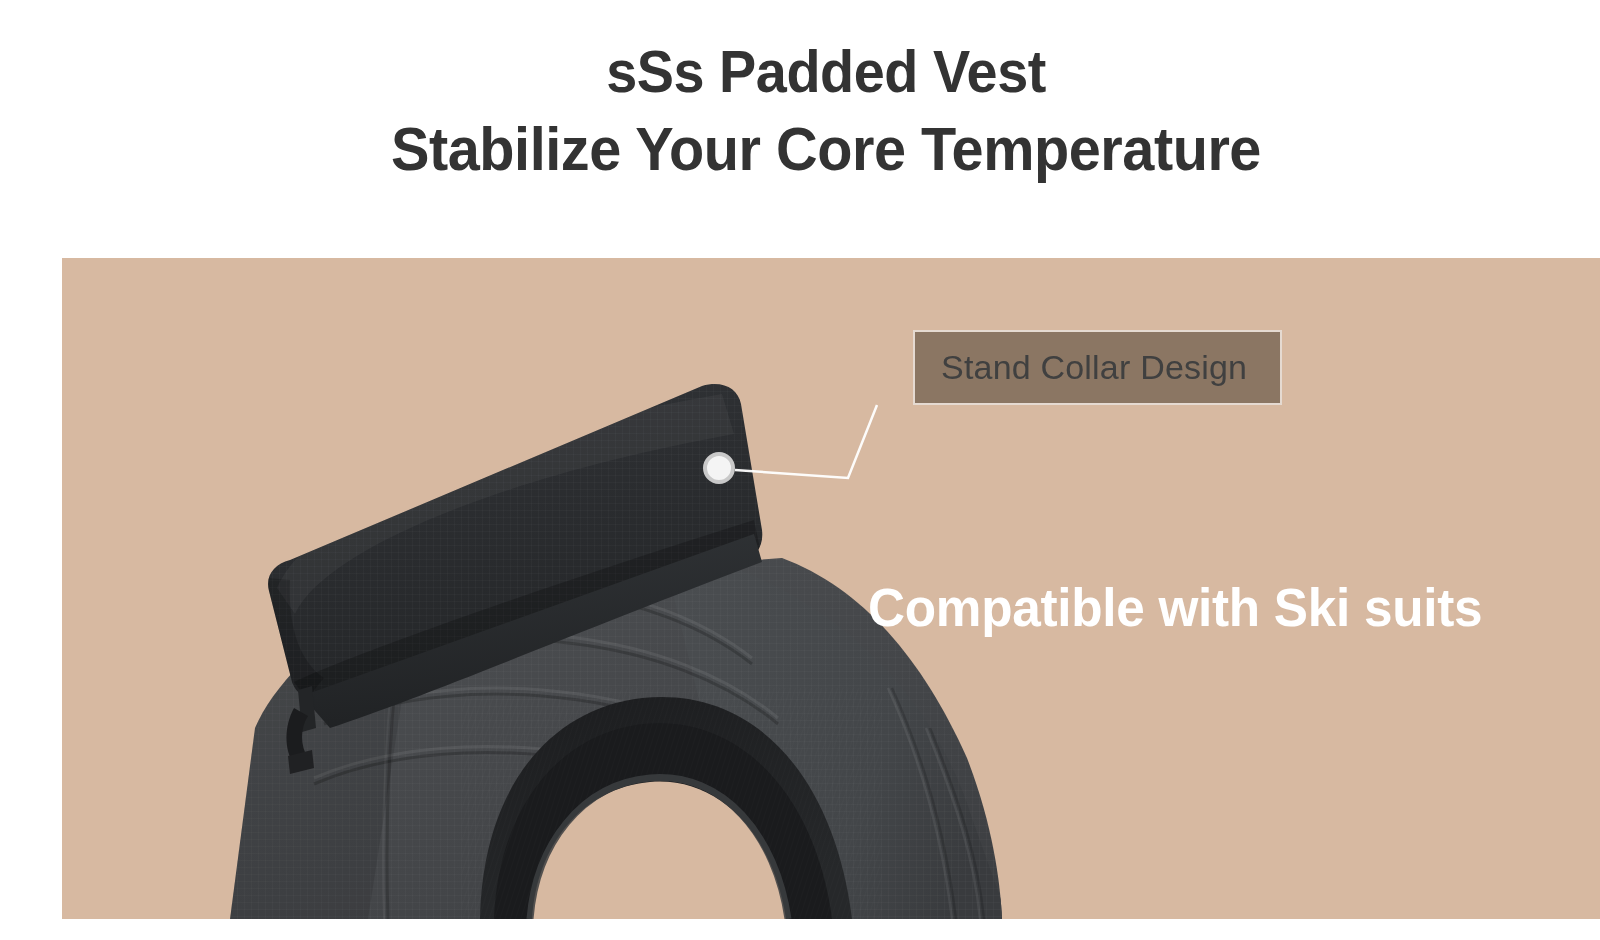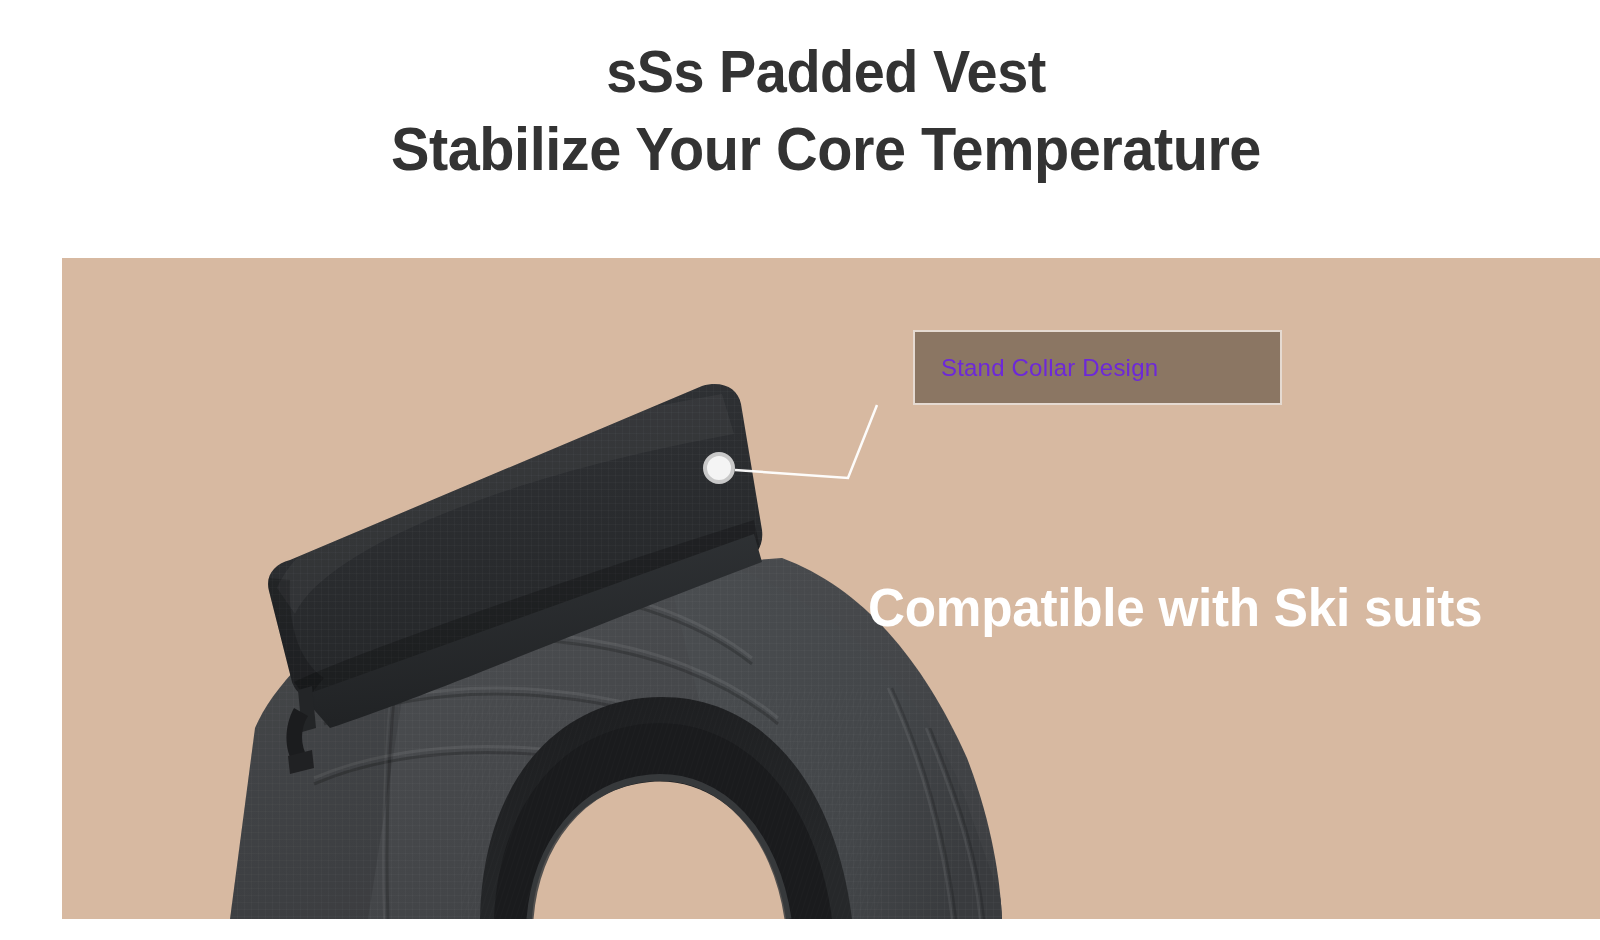--- a/index.html
+++ b/index.html
@@ -72,22 +72,22 @@
     width: 369px;
     height: 75px;
     background: rgba(120, 101, 84, 0.80);
     border: 2px solid rgba(244, 236, 228, 0.85);
     box-sizing: border-box;
     display: flex;
     align-items: center;
     padding-left: 26px;
   }
   .callout-label {
-    color: #6d28d9;
-    font-size: 24px;
+    color: #404040;
+    font-size: 34px;
     font-family: "Liberation Sans", sans-serif;
     font-weight: normal;
     letter-spacing: 0.2px;
     white-space: nowrap;
   }
 
   
   .leader {
     position: absolute;
     left: 0;

